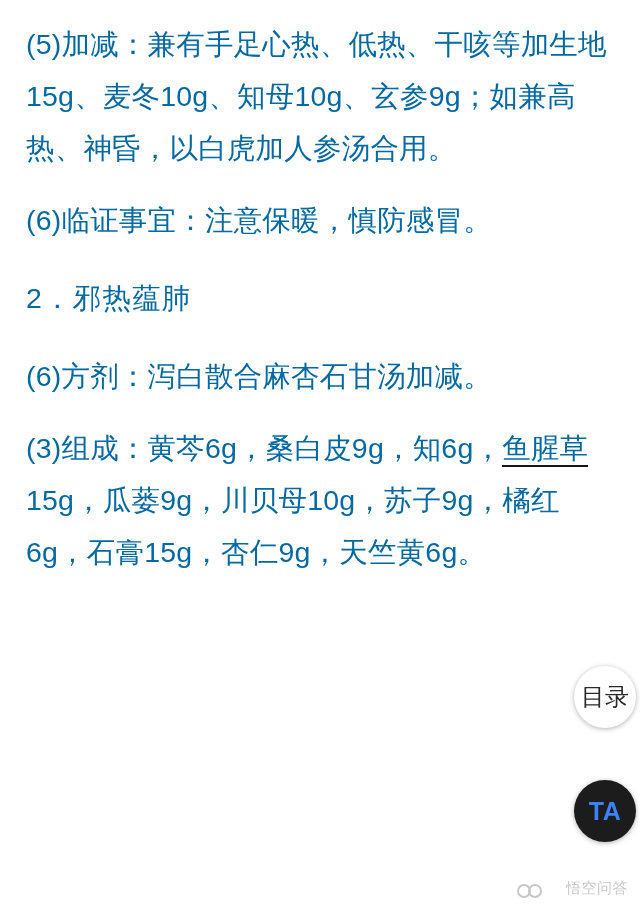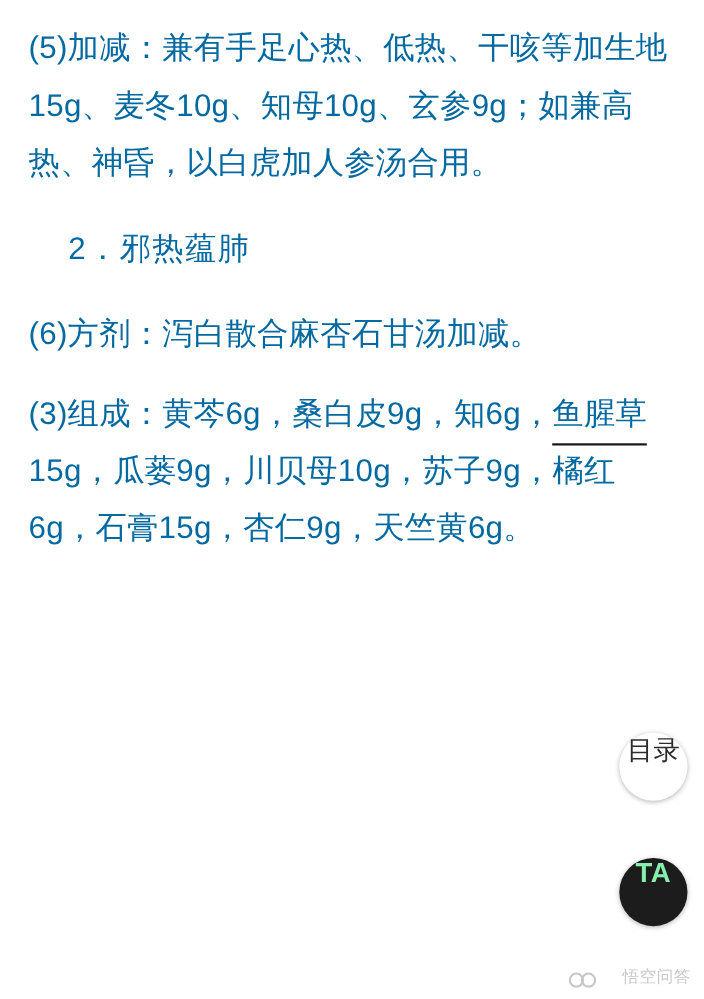--- a/index.html
+++ b/index.html
@@ -34,60 +34,60 @@
     margin: 0 0 20px 0;
     color: #0369a1;
     word-break: break-word;
     font-weight: 400;
   }
 
   .para.heading {
     margin-top: 26px;
     margin-bottom: 26px;
     letter-spacing: 1.2px;
-    margin-left: 36px;
   }
 
   .para.tight {
     margin-bottom: 22px;
   }
 
   .underline-seg {
     border-bottom: 2px solid #161616;
-    padding-bottom: 11px;
+    padding-bottom: 1px;
   }
 
   
   .fab {
     position: absolute;
-    right: 15px;
+    right: 4px;
     width: 62px;
     height: 62px;
     border-radius: 50%;
     background: #ffffff;
     box-shadow: 0 1px 5px rgba(0,0,0,0.30);
     display: flex;
+    align-items: center;
     justify-content: center;
     box-sizing: border-box;
   }
   .fab.catalog {
     top: 666px;
   }
   .fab.catalog .fab-label {
     font-size: 24px;
     color: #2b2b2b;
     letter-spacing: 0px;
   }
   .fab.font {
     top: 780px;
     background: #1c1c1c;
   }
   .fab.font .fab-label {
     font-size: 25px;
-    color: #86efac;
+    color: #3b82f6;
     font-weight: 600;
     letter-spacing: 0.5px;
   }
 
   
   .watermark {
     position: absolute;
     right: 12px;
     bottom: 10px;
     display: flex;
@@ -121,20 +121,21 @@
 </style>
 </head>
 <body>
 
 <div id="page">
 
   <div class="content">
 
     <p class="para">(5)加减：兼有手足心热、低热、干咳等加生地15g、麦冬10g、知母10g、玄参9g；如兼高热、神昏，以白虎加人参汤合用。</p>
 
+    <p class="para">(6)临证事宜：注意保暖，慎防感冒。</p>
 
     <p class="para heading">2．邪热蕴肺</p>
 
 
     <p class="para">(6)方剂：泻白散合麻杏石甘汤加减。</p>
 
     <p class="para tight"><span>(3)组成：黄芩6g，桑白皮9g，知</span><span>6g，</span><span class="underline-seg">鱼腥草</span><span>15g，瓜蒌9g，川贝母10g，苏子9g，橘红6g，石膏15g，杏仁9g，天竺黄6g。</span></p>
 
   </div>
 

